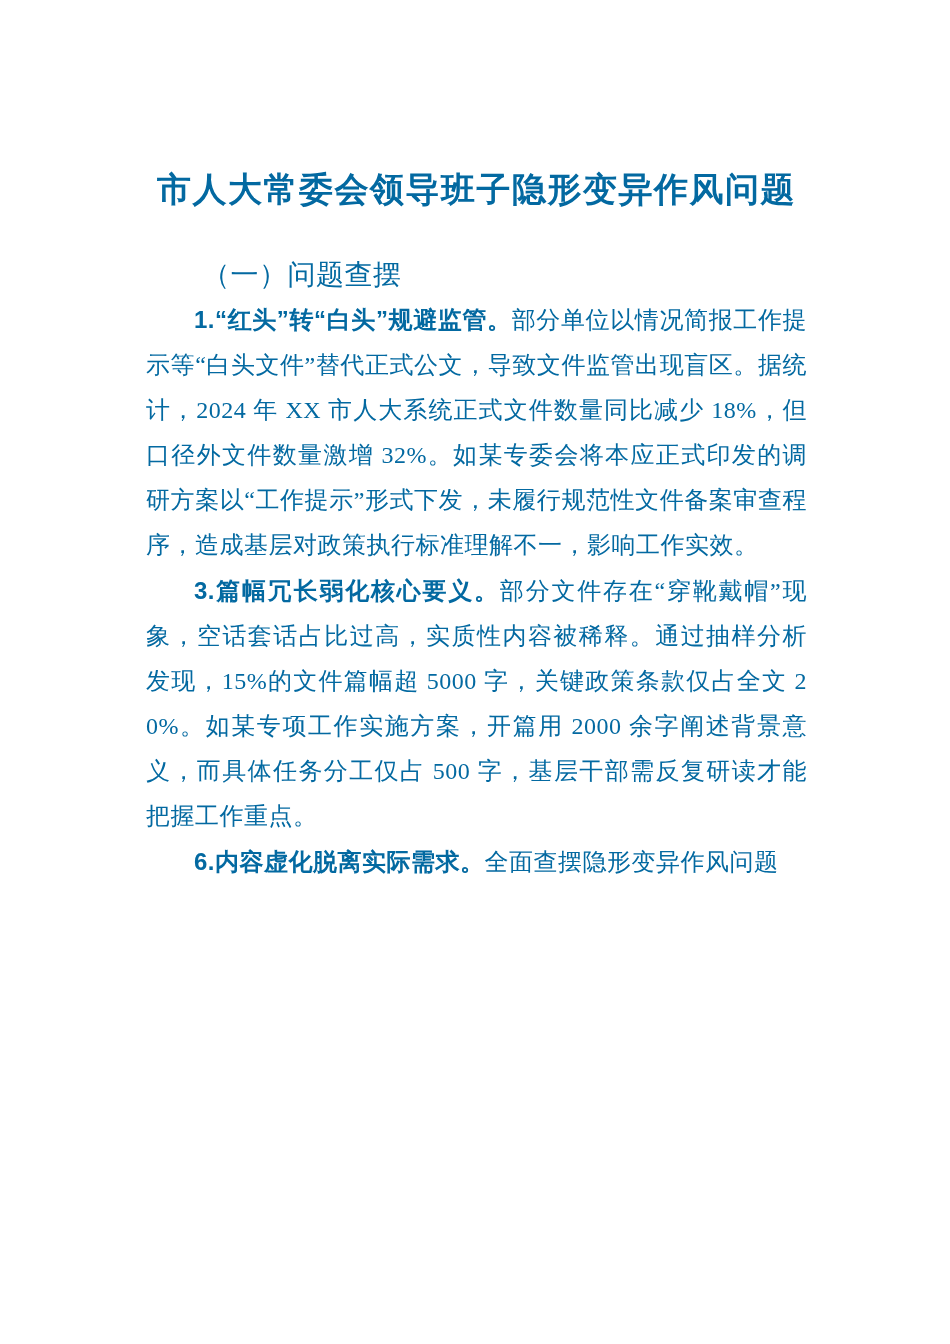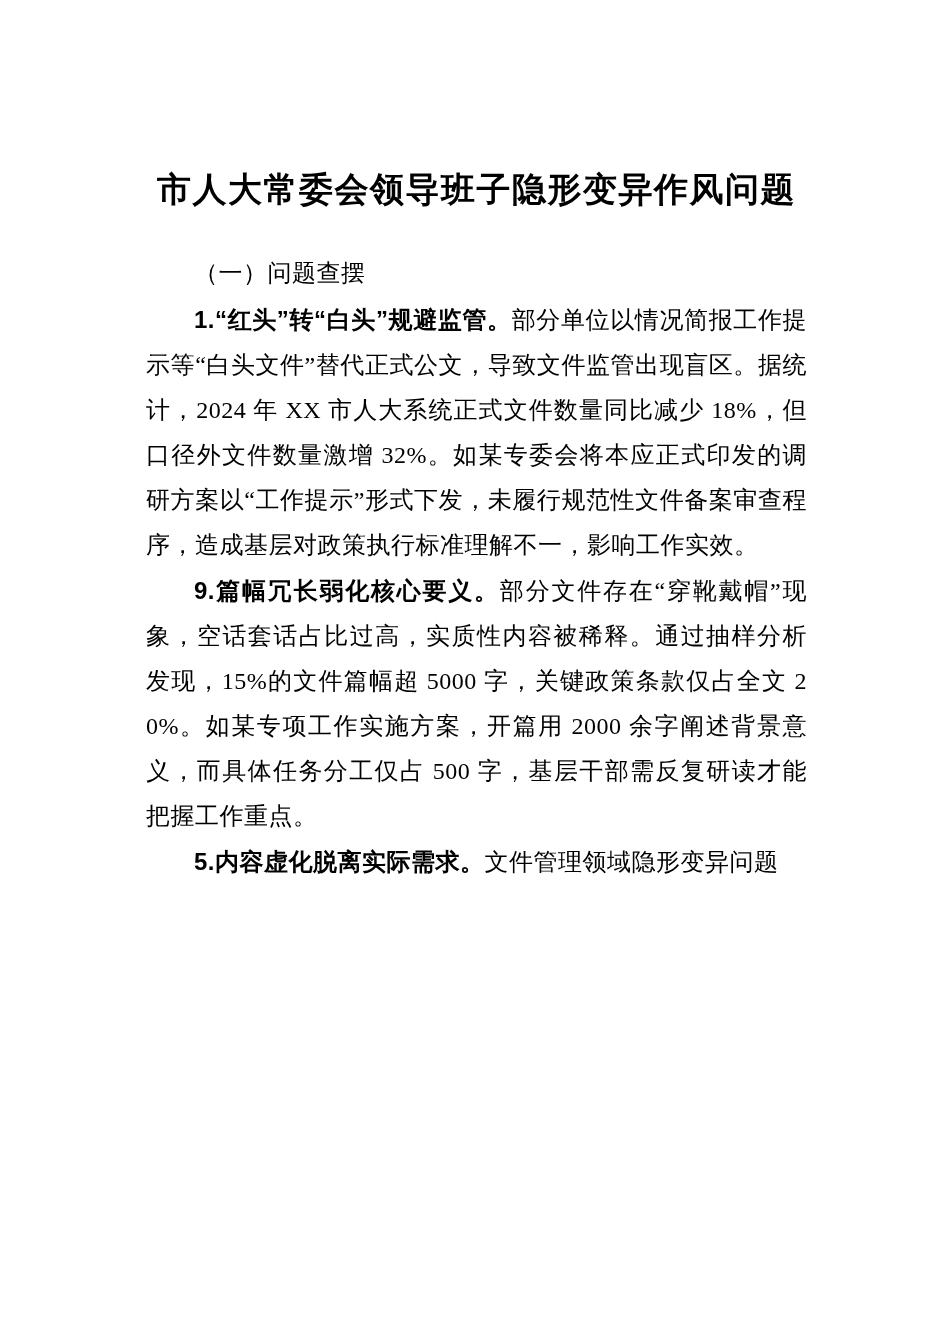--- a/index.html
+++ b/index.html
@@ -6,21 +6,21 @@
     margin: 0;
     padding: 0;
     background: #ffffff;
   }
   .page {
     position: relative;
     width: 950px;
     height: 1344px;
     background: #ffffff;
     overflow: hidden;
-    color: #000000;
+    color: #0369a1;
     font-family: "Liberation Serif", "DejaVu Serif", serif;
   }
   .content {
     padding: 154px 143px 0 146px; 
   }
   .doc-title {
     margin: 0 0 26px 0;
     font-size: 34px;
     font-weight: 700;
     line-height: 72px;
@@ -44,25 +44,25 @@
     margin: 0;
     font-size: 24px;
     line-height: 45px;
     text-indent: 2em;
     font-weight: 700;
     font-family: "Liberation Sans", "DejaVu Sans", sans-serif;
     letter-spacing: 0.5px;
   }
   p.heading-2 {
     margin: 0;
-    font-size: 24px;
+    font-size: 28px;
     line-height: 45px;
     text-indent: 2em;
     font-weight: 400;
-    font-family: Liberation Mono, monospace;
+    font-family: Liberation Serif, serif;
     letter-spacing: 0.5px;
   }
   .item-lead {
     font-weight: 700;
     font-family: "Liberation Sans", "DejaVu Sans", sans-serif;
     margin-top: 36px;
   }
 </style>
 </head>
 <body>
@@ -73,18 +73,18 @@
     <h1 class="doc-title">
       <span class="tline">市人大常委会领导班子隐形变异作风问题</span>
     </h1>
 
 
 
     <p class="heading-2">（一）问题查摆</p>
 
     <p class="para"><span class="item-lead">1.“红头”转“白头”规避监管。</span><span>部分单位以情况简报工作提示等“白头文件”替代正式公文，导致文件监管出现盲区。据统计，2024 年 XX 市人大系统正式文件数量同比减少 18%，但口径外文件数量激增 32%。如某专委会将本应正式印发的调研方案以“工作提示”形式下发，未履行规范性文件备案审查程序，造成基层对政策执行标准理解不一，影响工作实效。</span></p>
 
-    <p class="para"><span class="item-lead">9.篇幅冗长弱化核心要义。</span><span>部分文件存在“穿靴戴帽”现象，空话套话占比过高，实质性内容被稀释。通过抽样分析发现，15%的文件篇幅超 5000 字，关键政策条款仅占全文 20%。如某专项工作实施方案，开篇用 2000 余字阐述背景意义，而具体任务分工仅占 500 字，基层干部需反复研读才能把握工作重点。</span></p>
+    <p class="para"><span class="item-lead">3.篇幅冗长弱化核心要义。</span><span>部分文件存在“穿靴戴帽”现象，空话套话占比过高，实质性内容被稀释。通过抽样分析发现，15%的文件篇幅超 5000 字，关键政策条款仅占全文 20%。如某专项工作实施方案，开篇用 2000 余字阐述背景意义，而具体任务分工仅占 500 字，基层干部需反复研读才能把握工作重点。</span></p>
 
-    <p class="para"><span class="item-lead">5.内容虚化脱离实际需求。</span><span>文件管理领域隐形变异问题</span></p>
+    <p class="para"><span class="item-lead">6.内容虚化脱离实际需求。</span><span>全面查摆隐形变异作风问题</span></p>
 
   </div>
 </div>
 
 </body></html>

